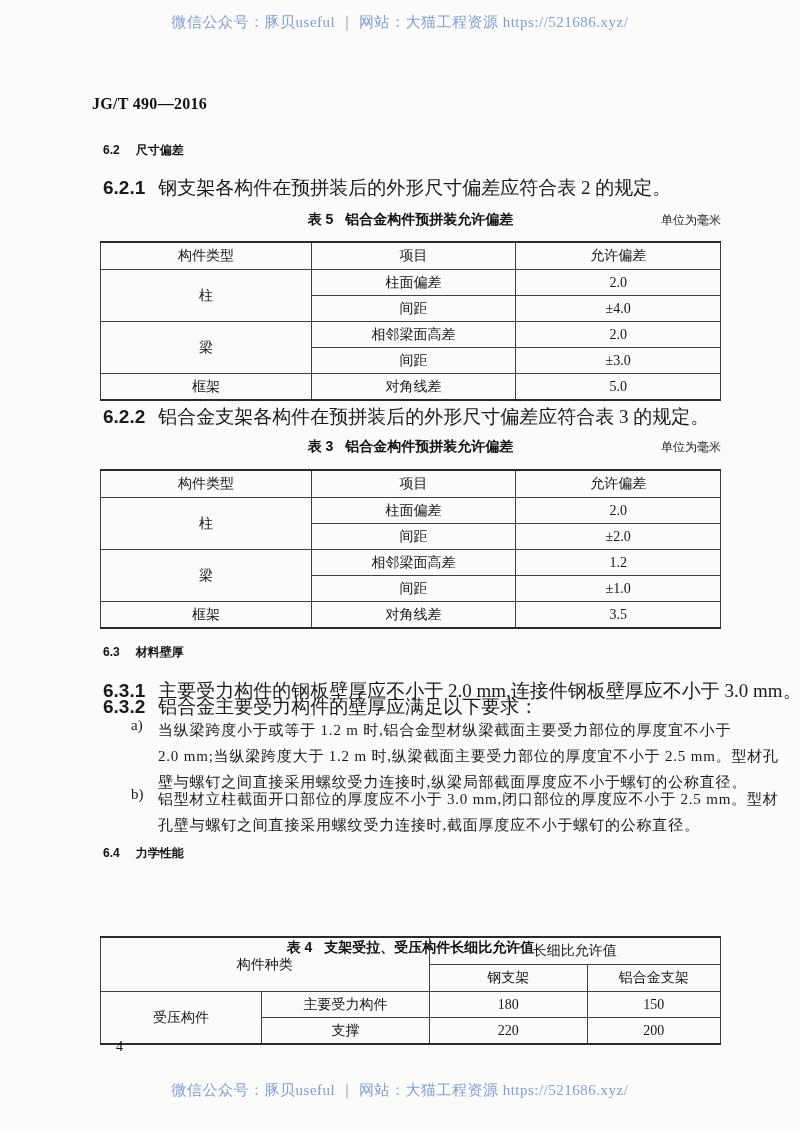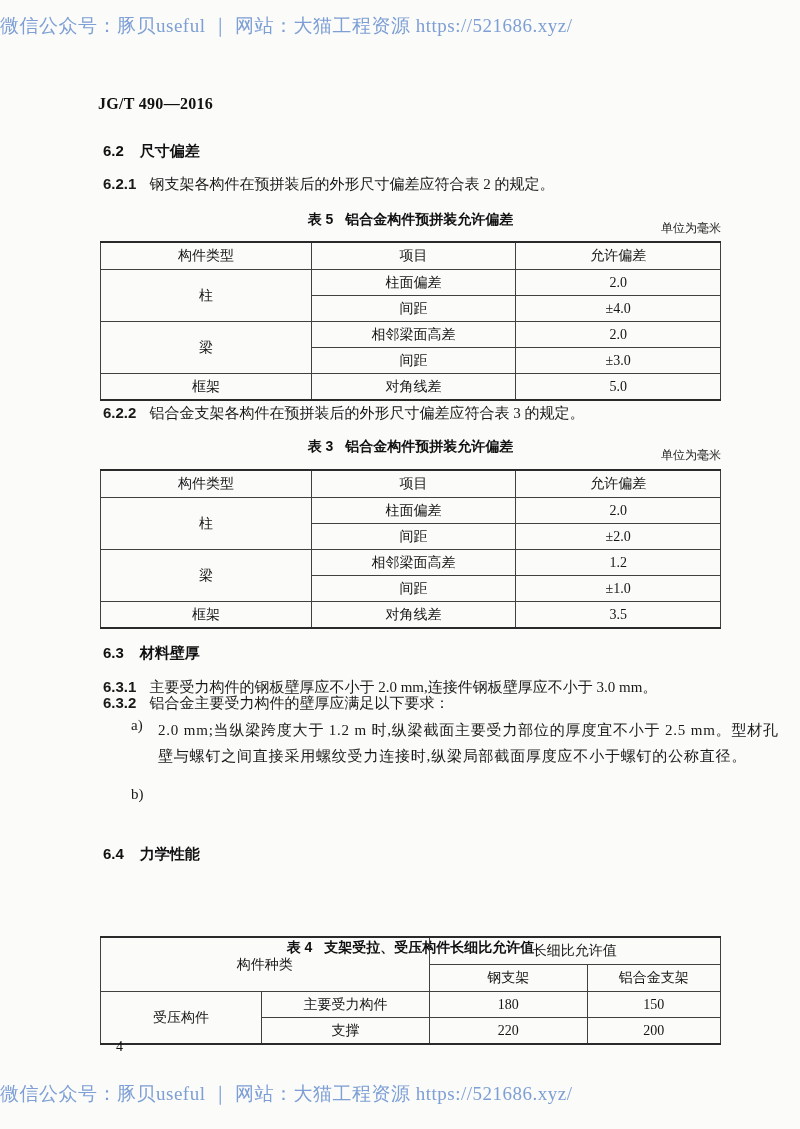--- a/index.html
+++ b/index.html
@@ -1,31 +1,31 @@
 <!DOCTYPE html>
 <html><head>
 <meta charset="utf-8">
 <style>
   html,body{margin:0;padding:0;background:#ffffff;}
   .page{position:relative;width:800px;height:1129px;background:#fbfbf9;overflow:hidden;
         color:#1e1e1e;font-family:"Liberation Serif",serif;}
-  .wm{position:absolute;left:0;width:100%;color:#7d9fd5;
-      font-size:19px;letter-spacing:.5px;}
+  .wm{position:absolute;left:0;width:100%;text-align:center;color:#7d9fd5;
+      font-size:15px;letter-spacing:.5px;}
   .wm-top{top:13px;}
   .wm-bottom{top:1081px;}
-  .docnum{position:absolute;left:98px;top:95px;font-weight:bold;font-size:16px;letter-spacing:.3px;color:#111;}
+  .docnum{position:absolute;left:92px;top:95px;font-weight:bold;font-size:16px;letter-spacing:.3px;color:#111;}
   .h-sec{position:absolute;left:103px;font-family:"Liberation Sans",sans-serif;font-weight:bold;
-         font-size:15px;color:#101010;}
+         font-size:12px;color:#101010;}
   .h-sec .num{margin-right:16px;}
-  .clause{position:absolute;left:103px;font-size:15px;color:#191919;white-space:nowrap;}
+  .clause{position:absolute;left:103px;font-size:19px;color:#191919;white-space:nowrap;}
   .clause .num{font-family:"Liberation Sans",sans-serif;font-weight:bold;margin-right:13px;}
   .cap-row{position:absolute;left:100px;width:621px;text-align:center;height:20px;}
   .cap{font-family:"Liberation Sans",sans-serif;font-weight:bold;font-size:14px;color:#101010;}
   .cap .cap-label{margin-right:12px;}
-  .unit{position:absolute;right:0;top:10px;font-size:12px;font-weight:normal;color:#222;
+  .unit{position:absolute;right:0;top:2px;font-size:12px;font-weight:normal;color:#222;
         font-family:"Liberation Serif",serif;}
   table.std{position:absolute;left:100px;width:621px;border-collapse:collapse;table-layout:fixed;
             font-size:14px;color:#151515;
             border-top:2.5px solid #2a2a2a;border-bottom:2.5px solid #2a2a2a;
             border-left:1.5px solid #2a2a2a;border-right:1.5px solid #2a2a2a;}
   table.std td{border:1px solid #404040;text-align:center;vertical-align:middle;height:25px;padding:0;
                overflow:hidden;}
   table.std tr.head td{height:26px;}
   .t2{top:241px;} .t3{top:469px;} .t4{top:936px;}
   .list-item{position:absolute;left:0;width:800px;font-size:15px;color:#191919;}
@@ -153,27 +153,32 @@
     <span class="num">6.3.1</span><span>主要受力构件的钢板壁厚应不小于 2.0 mm,连接件钢板壁厚应不小于 3.0 mm。</span>
   </div>
 
   <div class="clause" style="top:694px;">
     <span class="num">6.3.2</span><span>铝合金主要受力构件的壁厚应满足以下要求：</span>
   </div>
 
   <div class="list-item" style="top:717px;">
     <span class="list-label">a)</span>
     <div class="list-lines">
+      <span class="ln">当纵梁跨度小于或等于 1.2 m 时,铝合金型材纵梁截面主要受力部位的厚度宜不小于</span>
       <span class="ln">2.0 mm;当纵梁跨度大于 1.2 m 时,纵梁截面主要受力部位的厚度宜不小于 2.5 mm。型材孔</span>
       <span class="ln">壁与螺钉之间直接采用螺纹受力连接时,纵梁局部截面厚度应不小于螺钉的公称直径。</span>
     </div>
   </div>
 
   <div class="list-item" style="top:786px;">
     <span class="list-label">b)</span>
+    <div class="list-lines">
+      <span class="ln">铝型材立柱截面开口部位的厚度应不小于 3.0 mm,闭口部位的厚度应不小于 2.5 mm。型材</span>
+      <span class="ln">孔壁与螺钉之间直接采用螺纹受力连接时,截面厚度应不小于螺钉的公称直径。</span>
+    </div>
   </div>
 
   <div class="h-sec" style="top:845px;">
     <span class="num">6.4</span><span>力学性能</span>
   </div>
 
 
   <div class="cap-row" style="top:938px;">
     <span class="cap">
       <span class="cap-label">表 4</span><span>支架受拉、受压构件长细比允许值</span>

